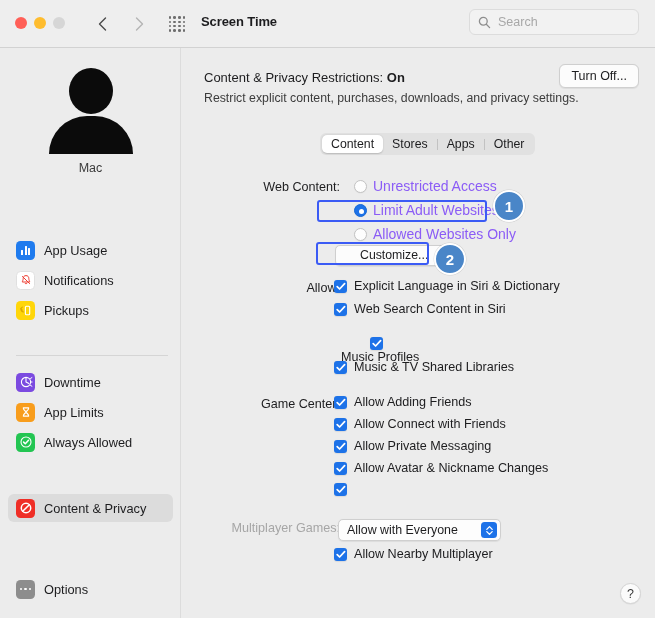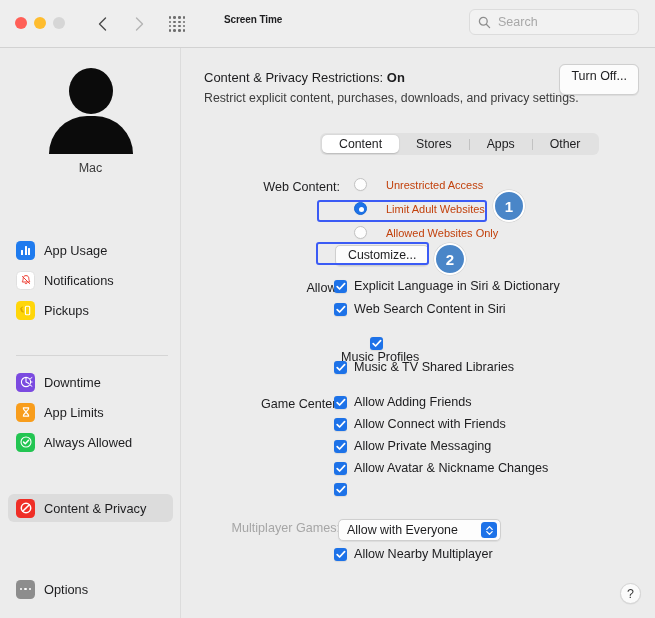--- a/index.html
+++ b/index.html
@@ -34,21 +34,21 @@
   #grid-icon {
     position: absolute; left: 167px; top: 14px;
     width: 20px; height: 20px;
     display: grid; grid-template-columns: repeat(4, 1fr); grid-template-rows: repeat(4, 1fr);
     gap: 1px; padding: 2px 1px;
   }
   #grid-icon i { background: #6e6e6e; border-radius: 50%; width: 2.6px; height: 2.6px; align-self:center; justify-self:center; }
 
   #win-title {
     position: absolute; left: 201px; top: 14px;
-    font-size: 10px; font-weight: bold; color: #1d1d1f; letter-spacing: -0.1px; margin-left: 23px;
+    font-size: 13px; font-weight: bold; color: #1d1d1f; letter-spacing: -0.1px;
   }
 
   #search-field {
     position: absolute; right: 16px; top: 9px; width: 170px; height: 26px;
     background: #f2f2f2; border: 1px solid #dcdcdc; border-radius: 6px;
   }
   #search-icon { position: absolute; left: 8px; top: 6px; }
   #search-input {
     position: absolute; left: 28px; top: 0; height: 24px; line-height: 24px;
     font-size: 12.5px; color: #a8a8a8;
@@ -102,33 +102,33 @@
   .ic-options .dots b { width: 2.6px; height: 2.6px; background: #fff; border-radius: 50%; }
 
   
   #main { position: absolute; left: 182px; top: 48px; width: 473px; height: 570px; background: #ececec; }
 
   #cp-title { position: absolute; left: 22px; top: 22px; font-size: 13px; color: #1d1d1f; }
   #cp-title b { font-weight: bold; }
   #cp-sub { position: absolute; left: 22px; top: 43px; font-size: 12.3px; color: #3c3c3c; }
 
   #turn-off-btn {
-    position: absolute; right: 16px; top: 16px; height: 31px; padding: 0 11px;
+    position: absolute; right: 16px; top: 16px; height: 24px; padding: 0 11px;
     background: #fcfcfc; border: 1px solid #cfcfcf; border-radius: 6px;
     font-size: 12.5px; color: #1d1d1f; line-height: 22px;
     box-shadow: 0 0.5px 1px rgba(0,0,0,0.07);
   }
 
   
   #tabs {
     position: absolute; left: 138px; top: 85px; height: 22px;
     background: #e1e1e1; border-radius: 6px; display: flex; align-items: center; padding: 2px;
   }
   .tab {
-    position: relative; height: 18px; line-height: 18px; padding: 0 17px;
+    position: relative; height: 18px; line-height: 18px; padding: 0 9px;
     font-size: 12.3px; color: #1d1d1f; border-radius: 5px; white-space: nowrap; text-align: center;
   }
   .tab.active { background: #ffffff; box-shadow: 0 0.5px 1.5px rgba(0,0,0,0.18); }
   .tabsep { width: 1px; height: 11px; background: #c2c2c2; }
 
   
   .row-label {
     position: absolute; font-size: 12.6px; color: #1d1d1f; text-align: right; width: 140px;
   }
   .row-label.dim { color: #a6a6a6; }
@@ -137,32 +137,32 @@
   .radio {
     width: 13px; height: 13px; border-radius: 50%; flex: none;
     background: #fdfdfd; border: 1px solid #c3c3c3;
     box-shadow: 0 0.5px 1px rgba(0,0,0,0.05);
   }
   .radio.on { background: #1d72e8; border-color: #1668d6; position: relative; }
   .radio.on::after {
     content:""; position: absolute; left: 4px; top: 4px; width: 5px; height: 5px;
     background: #fff; border-radius: 50%;
   }
-  .radio-label { margin-left: 19px; font-size: 11px; color: #c2410c; white-space: nowrap; }
+  .radio-label { margin-left: 6px; font-size: 14px; color: #8b5cf6; white-space: nowrap; }
 
   .cb-row { position: absolute; display: flex; align-items: center; }
   .cbox {
     width: 13px; height: 13px; border-radius: 3px; flex: none;
     background: #1d72e8; position: relative; box-shadow: 0 0.5px 1px rgba(0,0,0,0.08);
   }
   .cbox svg { position: absolute; left: 1.5px; top: 2px; }
   .cb-label { margin-left: 7px; font-size: 12.6px; color: #1d1d1f; white-space: nowrap; }
 
   #customize-btn {
-    position: absolute; height: 21px; padding: 0 12px;
+    position: absolute; height: 21px; padding: 0 24px;
     background: #fcfcfc; border: 1px solid #cfcfcf; border-radius: 5px;
     font-size: 12.3px; color: #1d1d1f; line-height: 19px;
     box-shadow: 0 0.5px 1px rgba(0,0,0,0.07);
   }
 
   
   #mp-popup {
     position: absolute; left: 338px; top: 519px; width: 163px; height: 22px;
     background: #fdfdfd; border: 1px solid #cfcfcf; border-radius: 5px;
     box-shadow: 0 0.5px 1px rgba(0,0,0,0.07);

